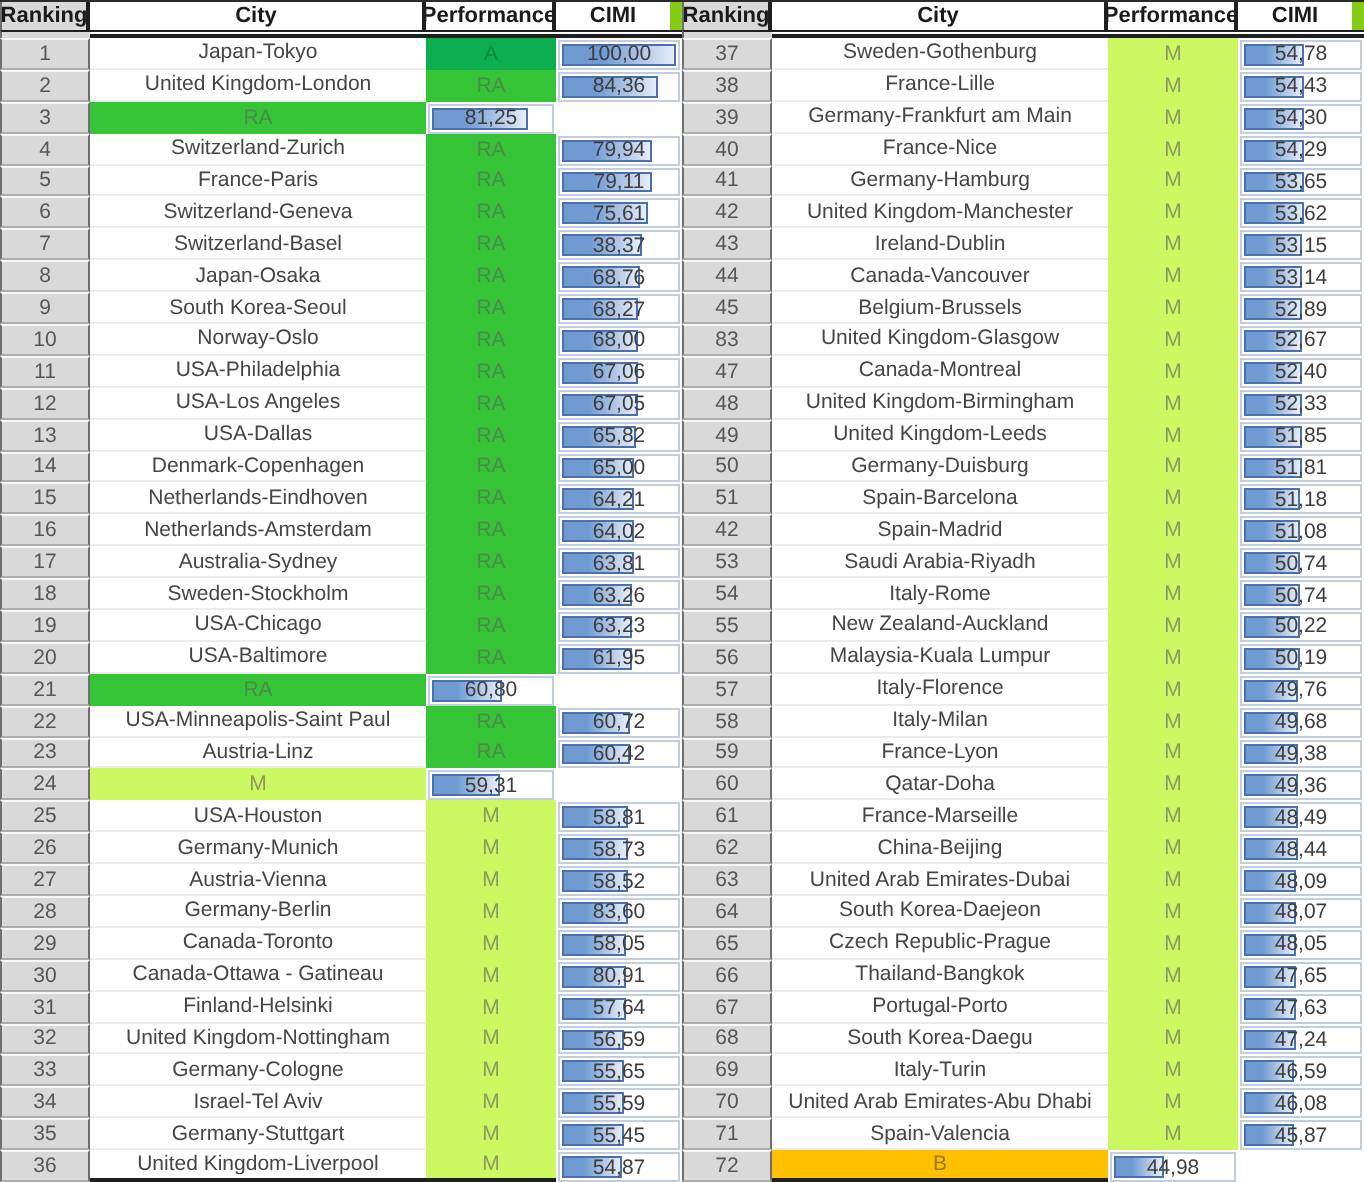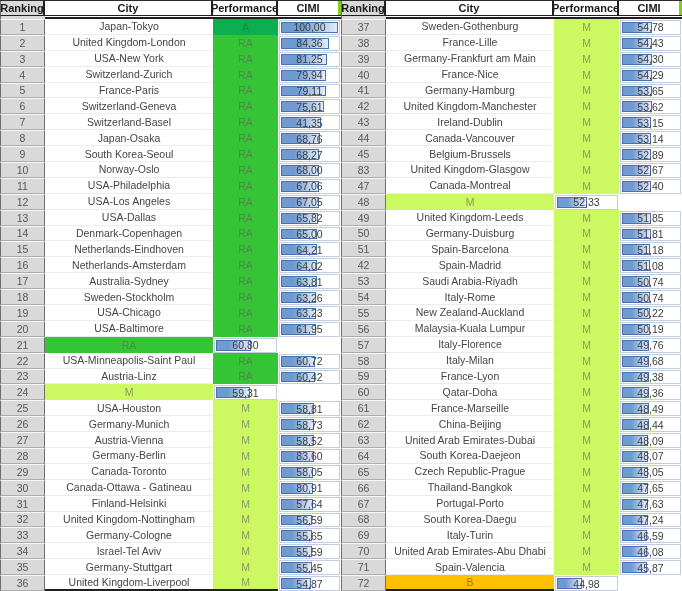--- a/index.html
+++ b/index.html
@@ -2,21 +2,21 @@
 <html><head>
 <meta charset="utf-8">
 <style>
   html,body{margin:0;padding:0;background:#fff;}
   body{width:682px;height:591px;font-family:"Liberation Sans","DejaVu Sans",sans-serif;-webkit-font-smoothing:antialiased;}
   .sheet{display:flex;width:682px;height:591px;background:#fff;}
   .half{width:341px;display:flex;flex-direction:column;box-sizing:border-box;}
   .hdr-row{display:grid;grid-template-columns:45px 168px 65px 63px;height:14px;border-top:1px solid #2b2b2b;box-sizing:content-box;}
   .hdr-cell{display:flex;align-items:center;justify-content:center;font-weight:bold;font-size:11px;color:#1a1a1a;background:#fff;border-right:2px solid #1f1f1f;box-sizing:border-box;overflow:hidden;white-space:nowrap;}
   .hdr-cell.rank{background:#d9d9d9;border-left:1px solid #6e6e6e;}
-  .hdr-cell.last{border-right:3px solid #84cc16;}
+  .hdr-cell.last{border-right:6px solid #84cc16;}
   .divider{height:4px;display:grid;grid-template-columns:45px 296px;}
   .divider .d1{border-top:1px solid #1f1f1f;background:#d9d9d9;border-left:1px solid #6e6e6e;box-sizing:border-box;}
   .divider .d2{border-top:1px solid #1f1f1f;box-sizing:border-box;background:linear-gradient(#fff 0 1px,#1f1f1f 1px 4px);}
   .rows{flex:1;display:grid;grid-auto-rows:1fr;}
   .row{display:grid;grid-template-columns:45px 168px 65px 63px;box-sizing:border-box;}
   .cell{display:flex;align-items:center;justify-content:center;font-size:10.5px;overflow:hidden;white-space:nowrap;box-sizing:border-box;}
   .c-rank{background:#d9d9d9;color:#565656;border-right:1px solid #6e6e6e;border-bottom:1px solid #adadad;border-top:1px solid #f7f7f7;border-left:1px solid #6e6e6e;}
   .c-city{color:#454545;border-bottom:1px solid #ececec;background:#fff;}
   .c-perf{color:#6f7560;font-size:10.5px;}
   .c-cimi{position:relative;background:#fff;border:1px solid #c2cdde;margin:1px 1px 0 1px;}
@@ -55,21 +55,20 @@
           <div class="cell c-rank">2</div>
           <div class="cell c-city">United Kingdom-London</div>
           <div class="cell c-perf" style="background: rgb(53, 196, 53); color: rgb(75, 138, 75);">RA</div>
           <div class="cell c-cimi">
             <div class="bar" style="width: calc(84.36% - 2px);"></div>
             <span class="val">84,36</span>
           </div>
         </div>
         <div class="row">
           <div class="cell c-rank">3</div>
-          <div class="cell c-city">USA-New York</div>
           <div class="cell c-perf" style="background: rgb(53, 196, 53); color: rgb(75, 138, 75);">RA</div>
           <div class="cell c-cimi">
             <div class="bar" style="width: calc(81.25% - 2px);"></div>
             <span class="val">81,25</span>
           </div>
         </div>
         <div class="row">
           <div class="cell c-rank">4</div>
           <div class="cell c-city">Switzerland-Zurich</div>
           <div class="cell c-perf" style="background: rgb(53, 196, 53); color: rgb(75, 138, 75);">RA</div>
@@ -95,21 +94,21 @@
             <div class="bar" style="width: calc(75.61% - 2px);"></div>
             <span class="val">75,61</span>
           </div>
         </div>
         <div class="row">
           <div class="cell c-rank">7</div>
           <div class="cell c-city">Switzerland-Basel</div>
           <div class="cell c-perf" style="background: rgb(53, 196, 53); color: rgb(75, 138, 75);">RA</div>
           <div class="cell c-cimi">
             <div class="bar" style="width: calc(70.91% - 2px);"></div>
-            <span class="val">41,35</span>
+            <span class="val">38,37</span>
           </div>
         </div>
         <div class="row">
           <div class="cell c-rank">8</div>
           <div class="cell c-city">Japan-Osaka</div>
           <div class="cell c-perf" style="background: rgb(53, 196, 53); color: rgb(75, 138, 75);">RA</div>
           <div class="cell c-cimi">
             <div class="bar" style="width: calc(68.76% - 2px);"></div>
             <span class="val">68,76</span>
           </div>
@@ -473,20 +472,21 @@
           <div class="cell c-rank">47</div>
           <div class="cell c-city">Canada-Montreal</div>
           <div class="cell c-perf" style="background: rgb(204, 248, 98); color: rgb(142, 153, 98);">M</div>
           <div class="cell c-cimi">
             <div class="bar" style="width: calc(52.4% - 2px);"></div>
             <span class="val">52,40</span>
           </div>
         </div>
         <div class="row">
           <div class="cell c-rank">48</div>
+          <div class="cell c-city">United Kingdom-Birmingham</div>
           <div class="cell c-perf" style="background: rgb(204, 248, 98); color: rgb(142, 153, 98);">M</div>
           <div class="cell c-cimi">
             <div class="bar" style="width: calc(52.33% - 2px);"></div>
             <span class="val">52,33</span>
           </div>
         </div>
         <div class="row">
           <div class="cell c-rank">49</div>
           <div class="cell c-city">United Kingdom-Leeds</div>
           <div class="cell c-perf" style="background: rgb(204, 248, 98); color: rgb(142, 153, 98);">M</div>

